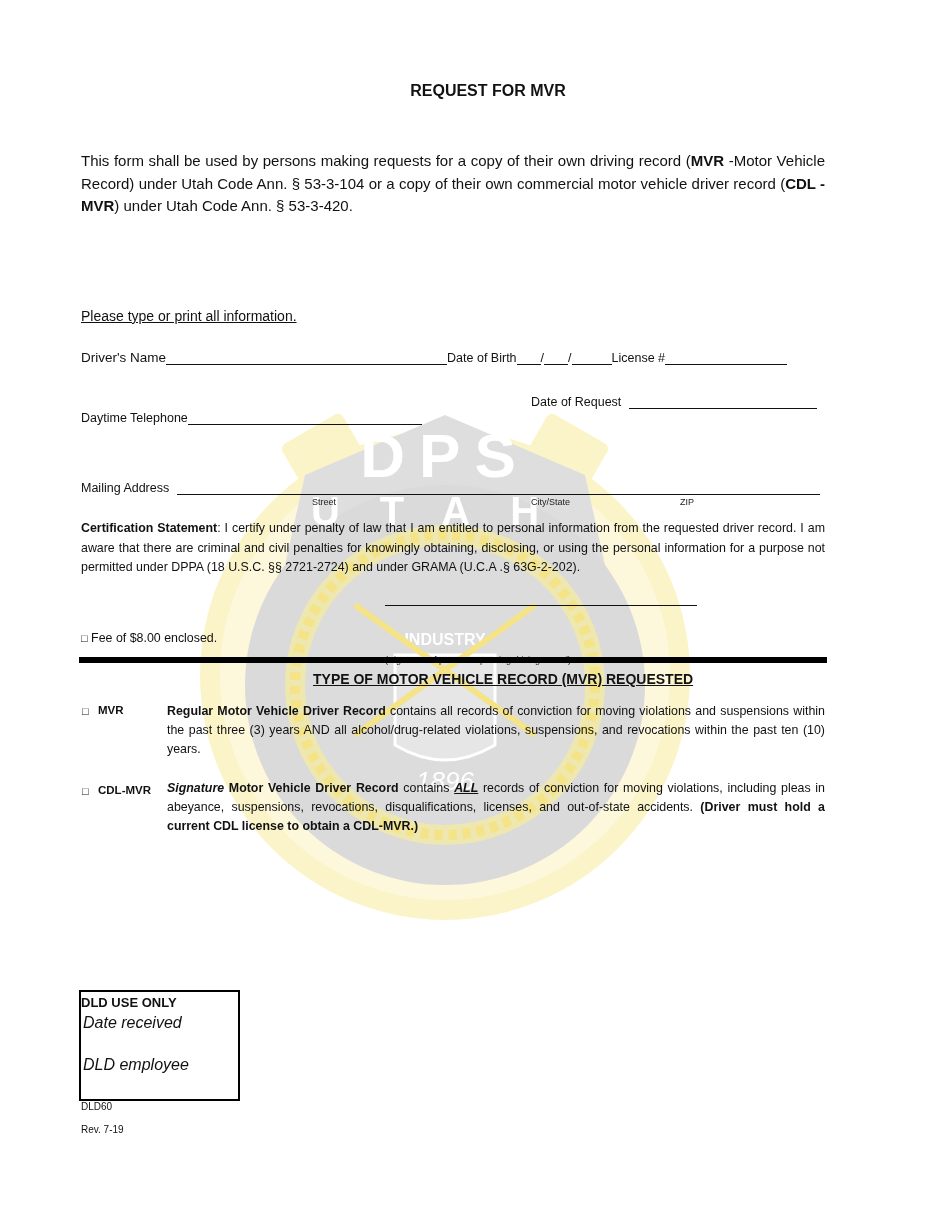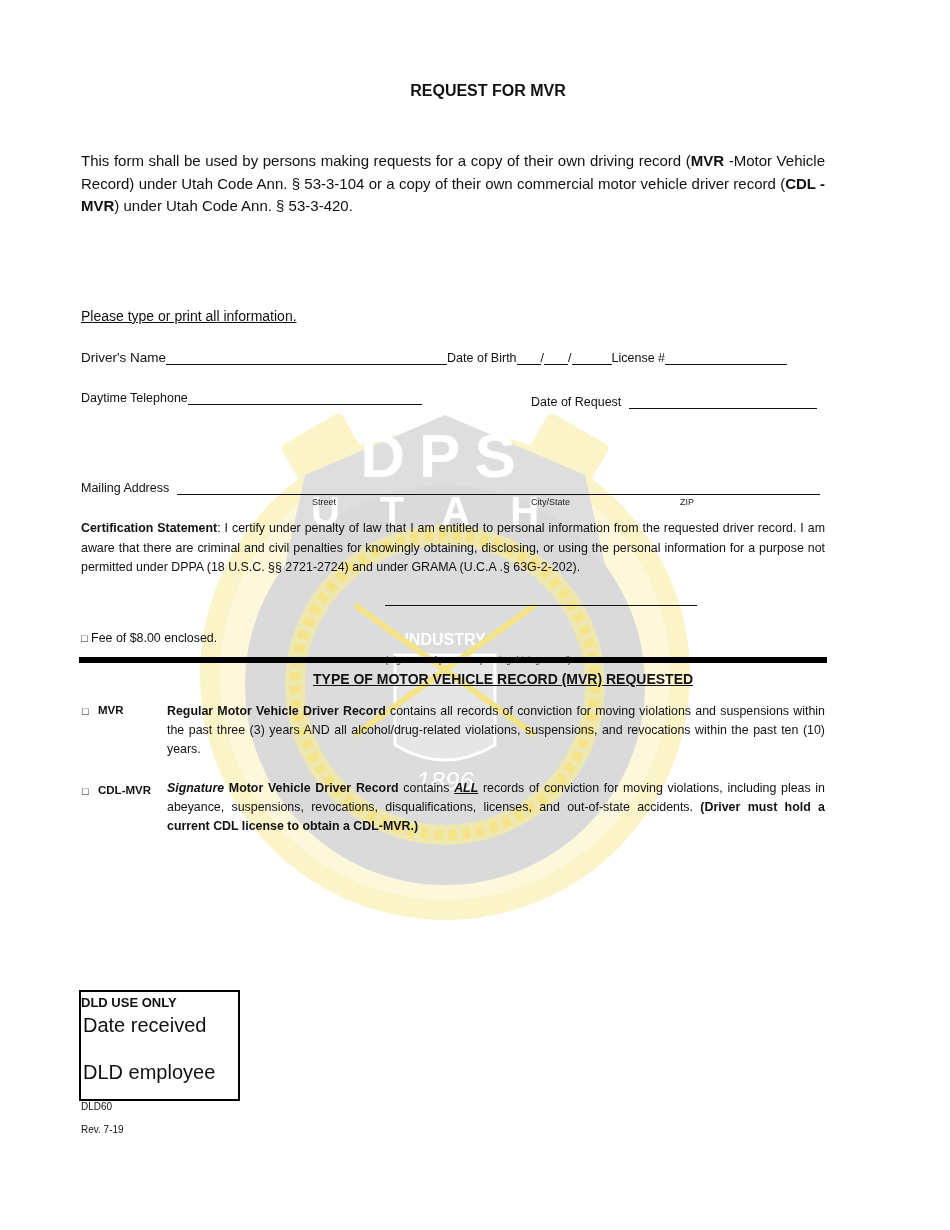--- a/index.html
+++ b/index.html
@@ -26,21 +26,21 @@
   .fee { left: 81px; top: 631px; font-size: 12.4px; text-align: right; }
   .rule { left: 79px; top: 657px; width: 748px; height: 6px; background: #000; }
   .sec2 { left: 313px; top: 671px; }
 
   .opt-box { font-size: 11px; }
   .opt-code { font-weight: bold; font-size: 11.5px; }
   .opt-text { left: 167px; width: 658px; font-size: 12.4px; line-height: 19px; text-align: justify; }
 
   .dld-box { left: 79px; top: 990px; width: 157px; height: 107px; border: 2px solid #000; }
   .dld-title { font-weight: bold; font-size: 13px; text-align: left; margin-top: 3px; }
-  .dld-item { font-size: 20px; margin-left: 2px; }
+  .dld-item { font-size: 16px; margin-left: 2px; font-style: italic; }
   .foot { left: 81px; font-size: 10px; }
 </style>
 </head>
 <body>
 
 <div class="watermark">
   <svg width="500" height="520" viewBox="0 0 500 520">
     <g opacity="0.85">
 
       <g fill="#fbf3c0">
@@ -83,21 +83,21 @@
     <span class="lbl" style="font-size:12.5px;">Date of Birth</span>
     <span class="line" style="width:24px;"></span>
     <span style="font-size:12.5px;">/</span>
     <span class="line" style="width:24px;"></span>
     <span style="font-size:12.5px;">/</span>
     <span class="line" style="width:40px;"></span>
     <span class="lbl" style="font-size:12.5px;">License #</span>
     <span class="line" style="width:122px;"></span>
   </div>
 
-  <div class="abs row" style="left:81px; top:390px; font-size:12.5px;">
+  <div class="abs row" style="left:81px; top:410px; font-size:12.5px;">
     <span class="lbl">Daytime Telephone</span>
     <span class="line" style="width:234px;"></span>
   </div>
   <div class="abs row" style="left:531px; top:394px; font-size:12.5px;">
     <span class="lbl">Date of Request</span>
     <span style="display:inline-block;width:8px;"></span>
     <span class="line" style="width:188px;"></span>
   </div>
 
   <div class="abs row" style="left:81px; top:480px; font-size:12.5px;">

